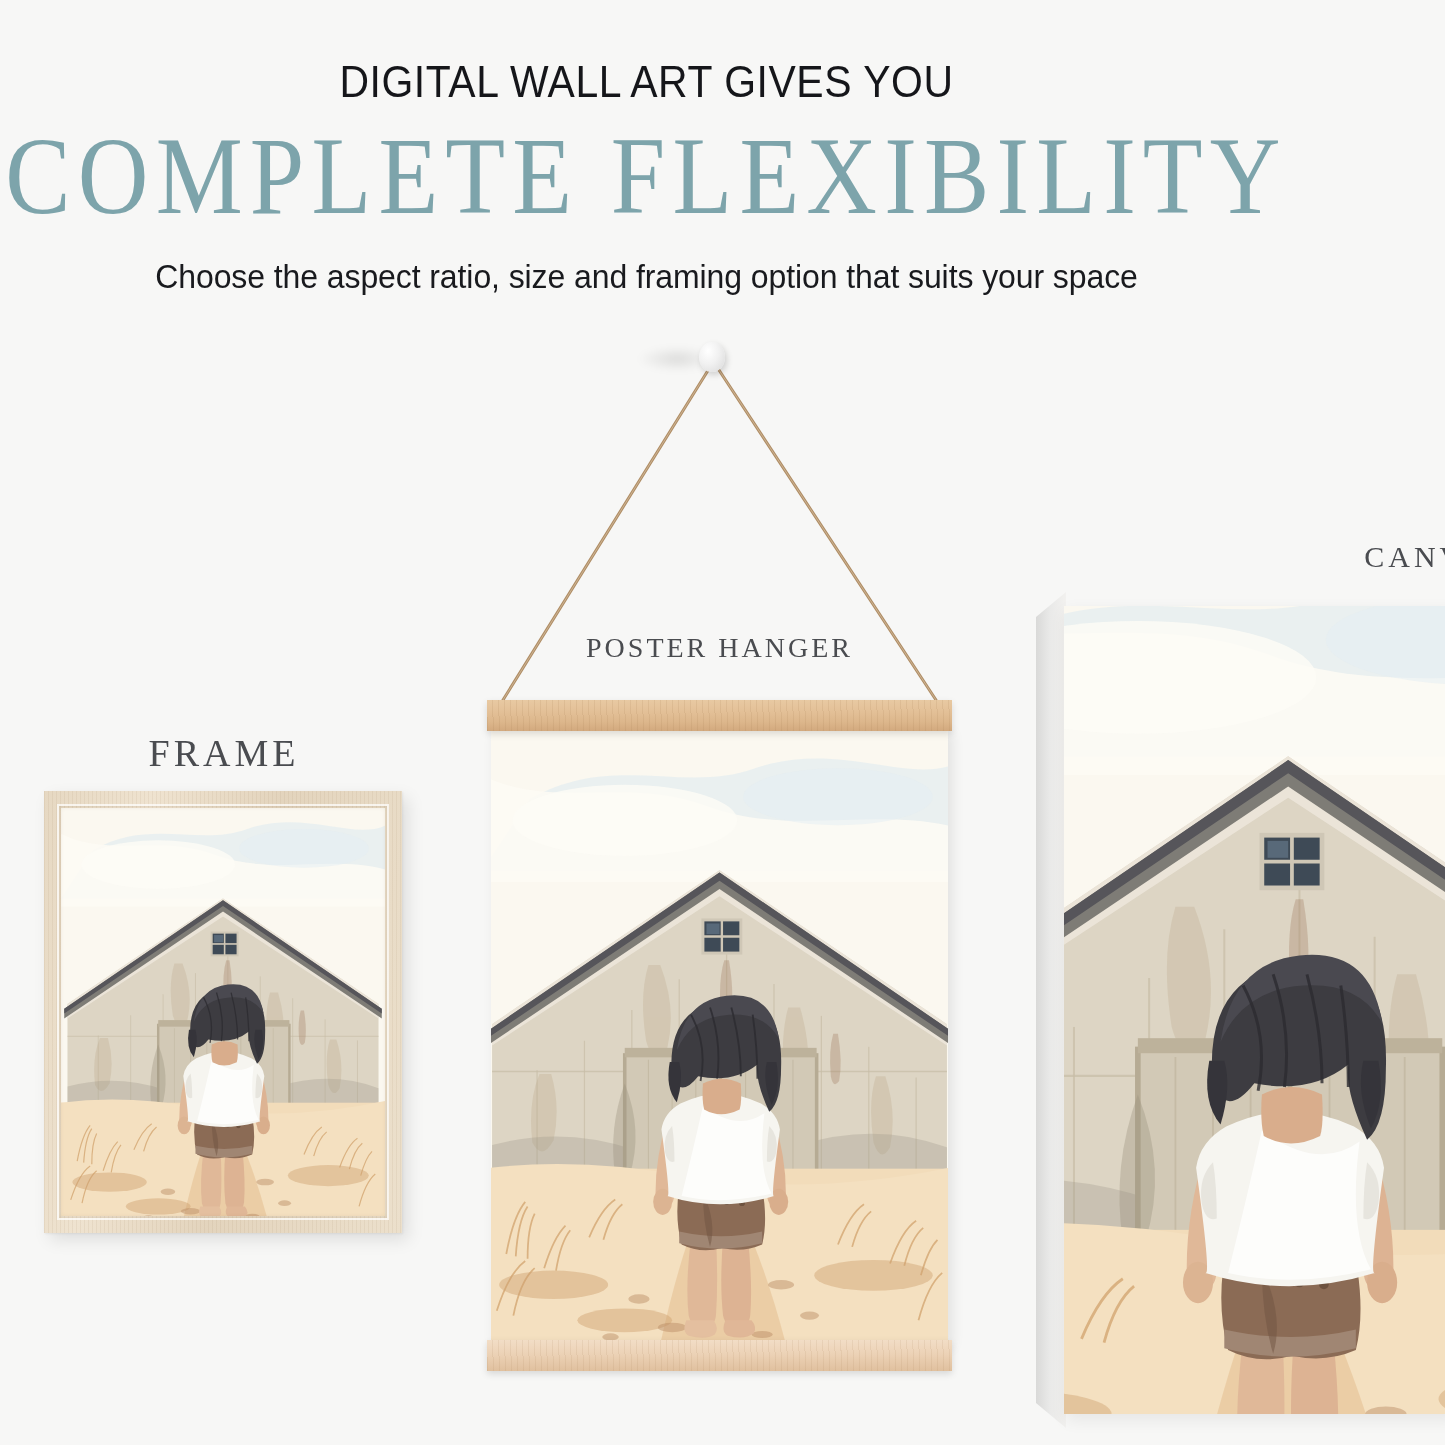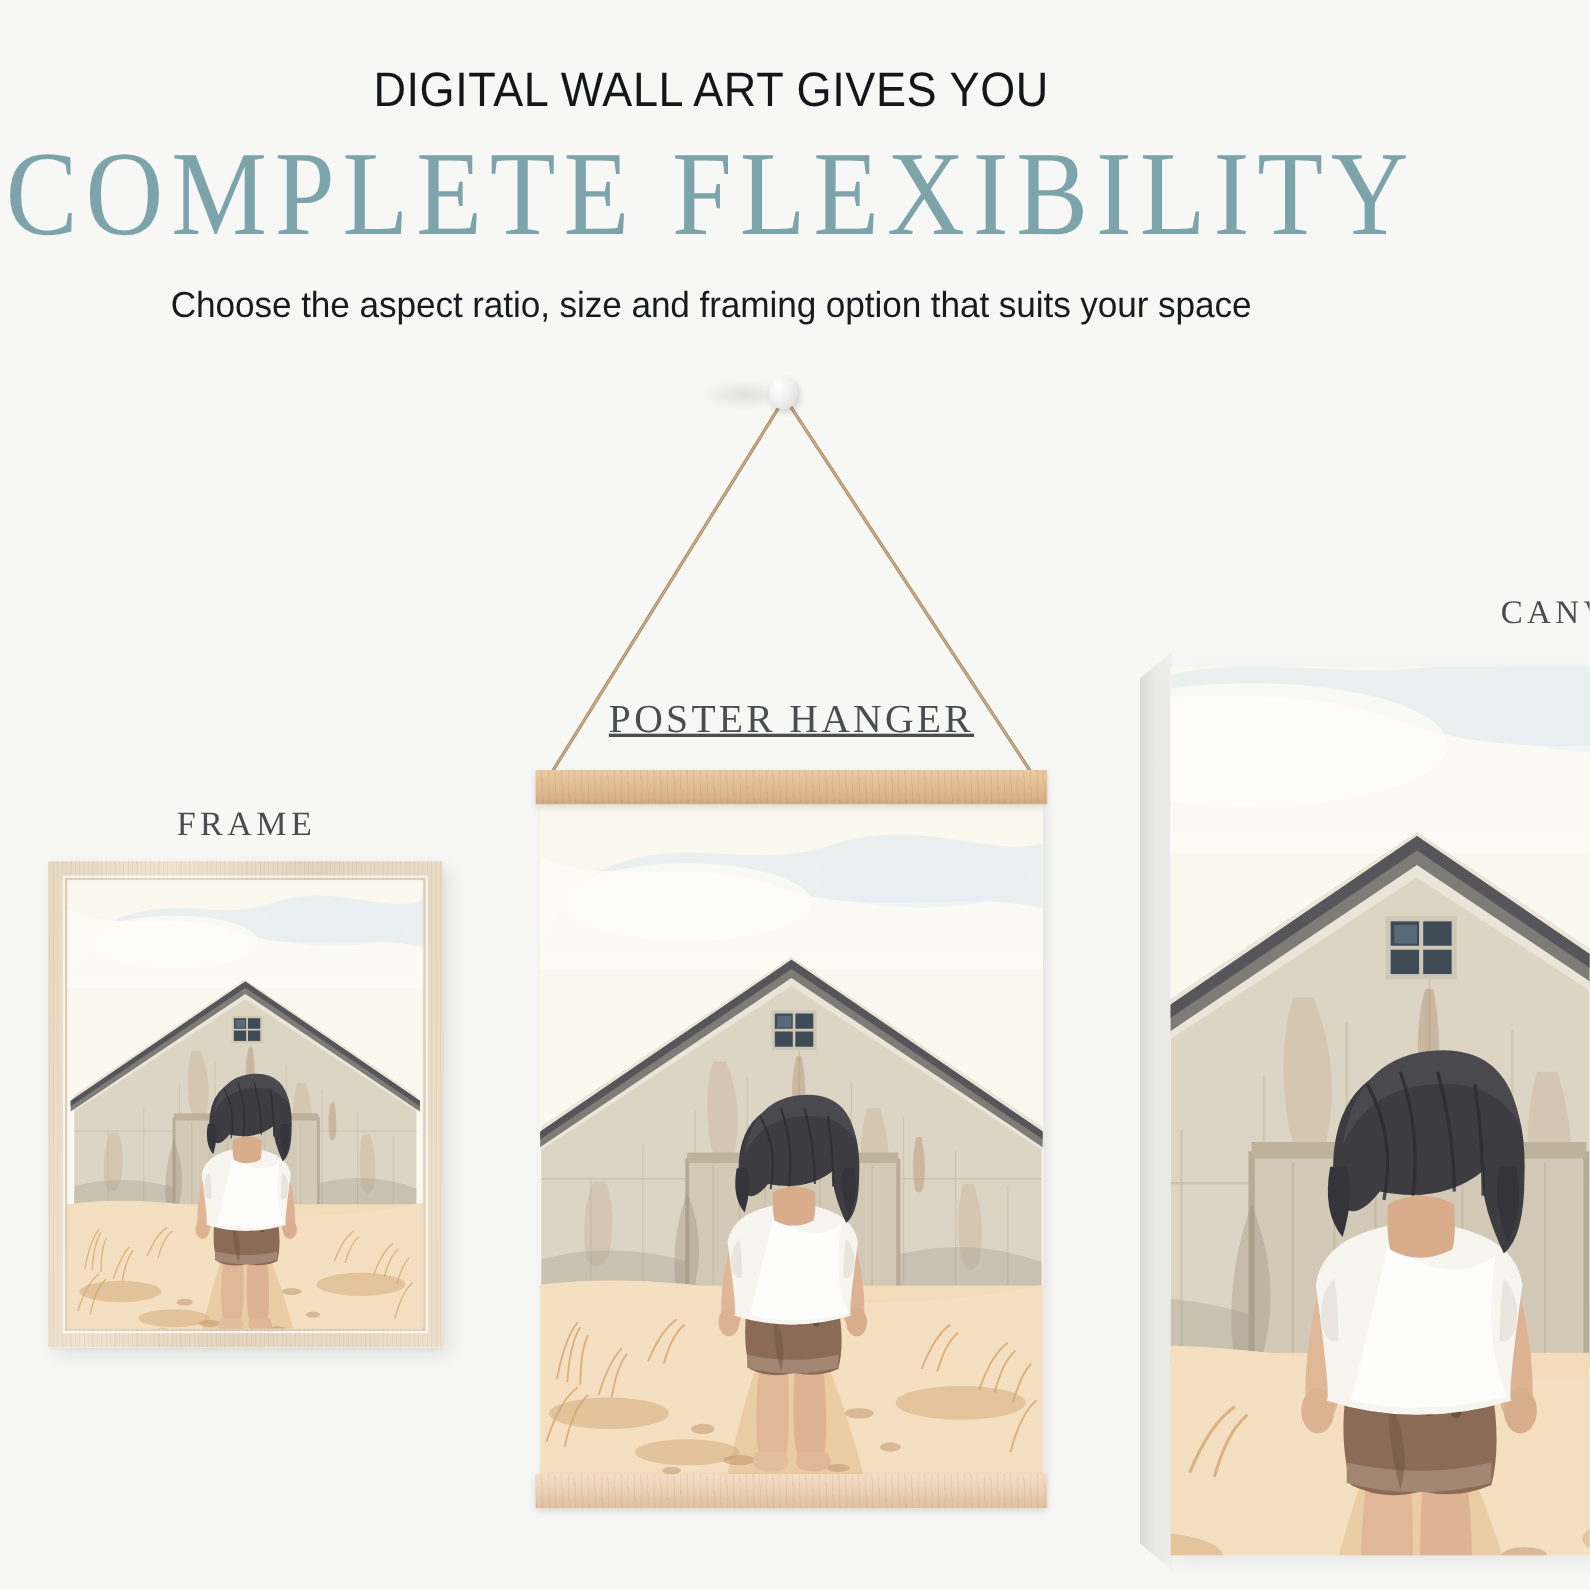--- a/index.html
+++ b/index.html
@@ -67,21 +67,21 @@
     left: 44px;
     top: 731px;
     width: 360px;
   }
   .label {
     font-family: "Liberation Serif", serif;
     color: #4a4c50;
     letter-spacing: 4px;
     text-align: center;
   }
-  .frame-label { font-size: 31px; margin-bottom: 16px; }
+  .frame-label { font-size: 38px; margin-bottom: 16px; }
 
   .frame-outer {
     position: relative;
     width: 358px;
     height: 442px;
     box-sizing: border-box;
     padding: 17px;
     background:
       repeating-linear-gradient(90deg,
         rgba(160,132,96,.10) 0px, rgba(160,132,96,.10) 1px,
@@ -131,24 +131,23 @@
     position: absolute;
     top: 18px; left: 0;
     width: 465px; height: 345px;
     z-index: 4;
   }
   .hanger-label {
     position: absolute;
     top: 292px;
     left: 0;
     width: 465px;
-    font-size: 36px;
+    font-size: 28px;
     z-index: 5;
     letter-spacing: 3px;
-    text-decoration: underline;
   }
   .bar {
     position: absolute;
     left: 0;
     width: 465px;
     height: 31px;
     background:
       repeating-linear-gradient(88deg,
         rgba(150,110,66,.12) 0px, rgba(150,110,66,.12) 1px,
         rgba(255,255,255,0) 1px, rgba(255,255,255,0) 6px),

